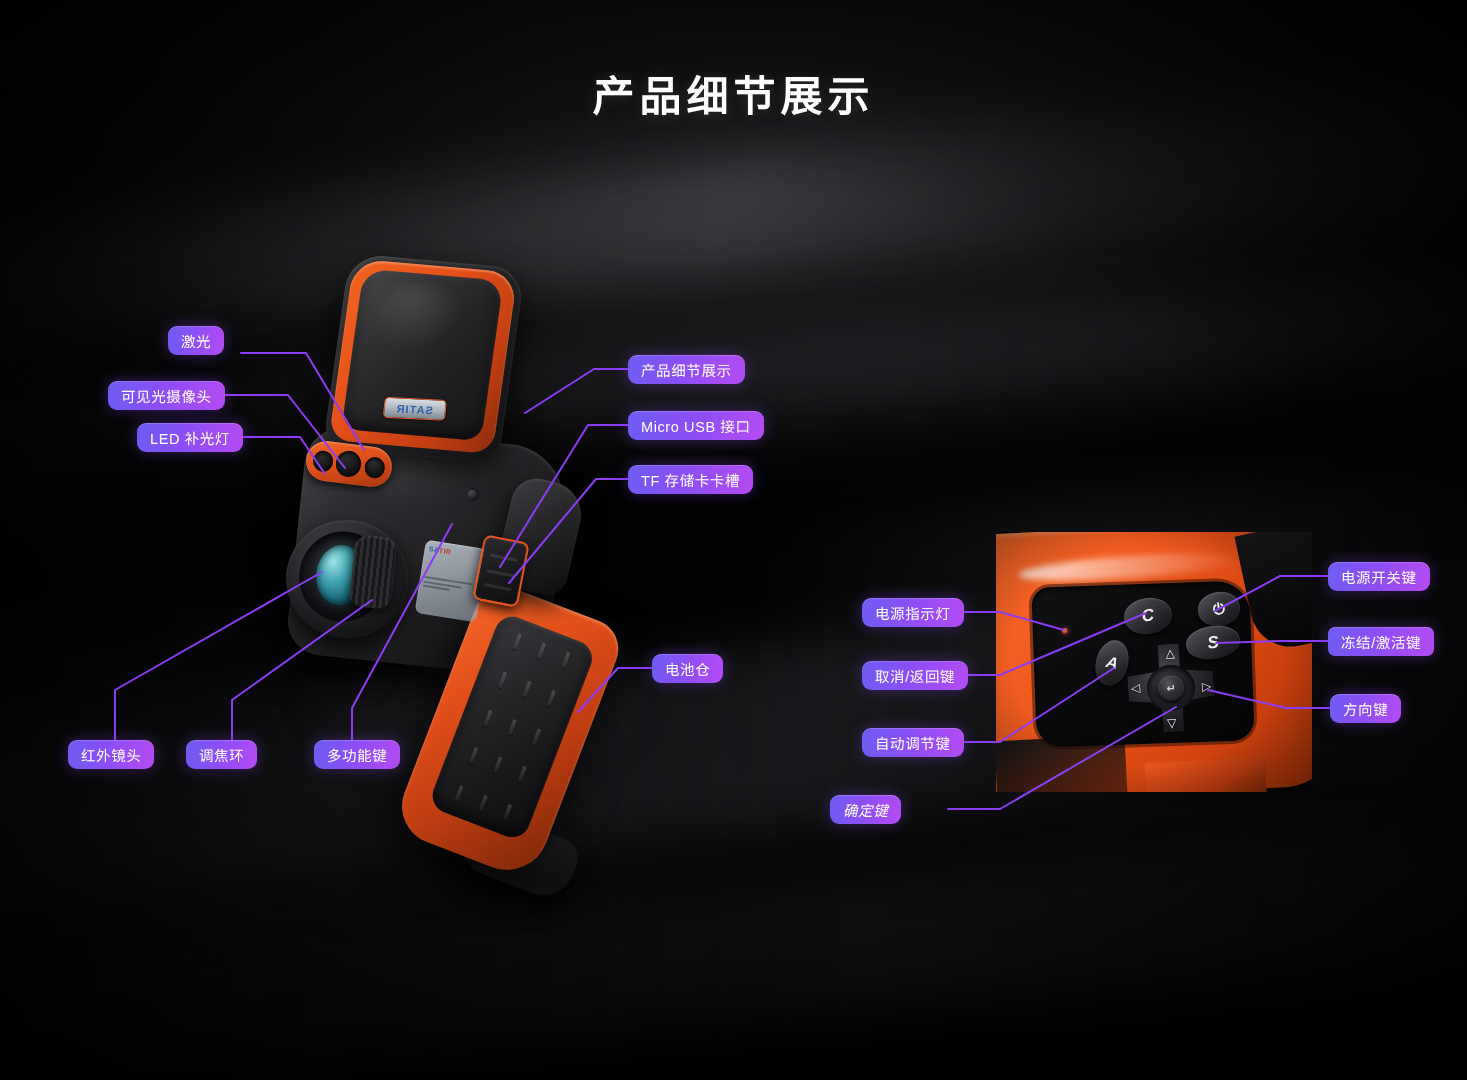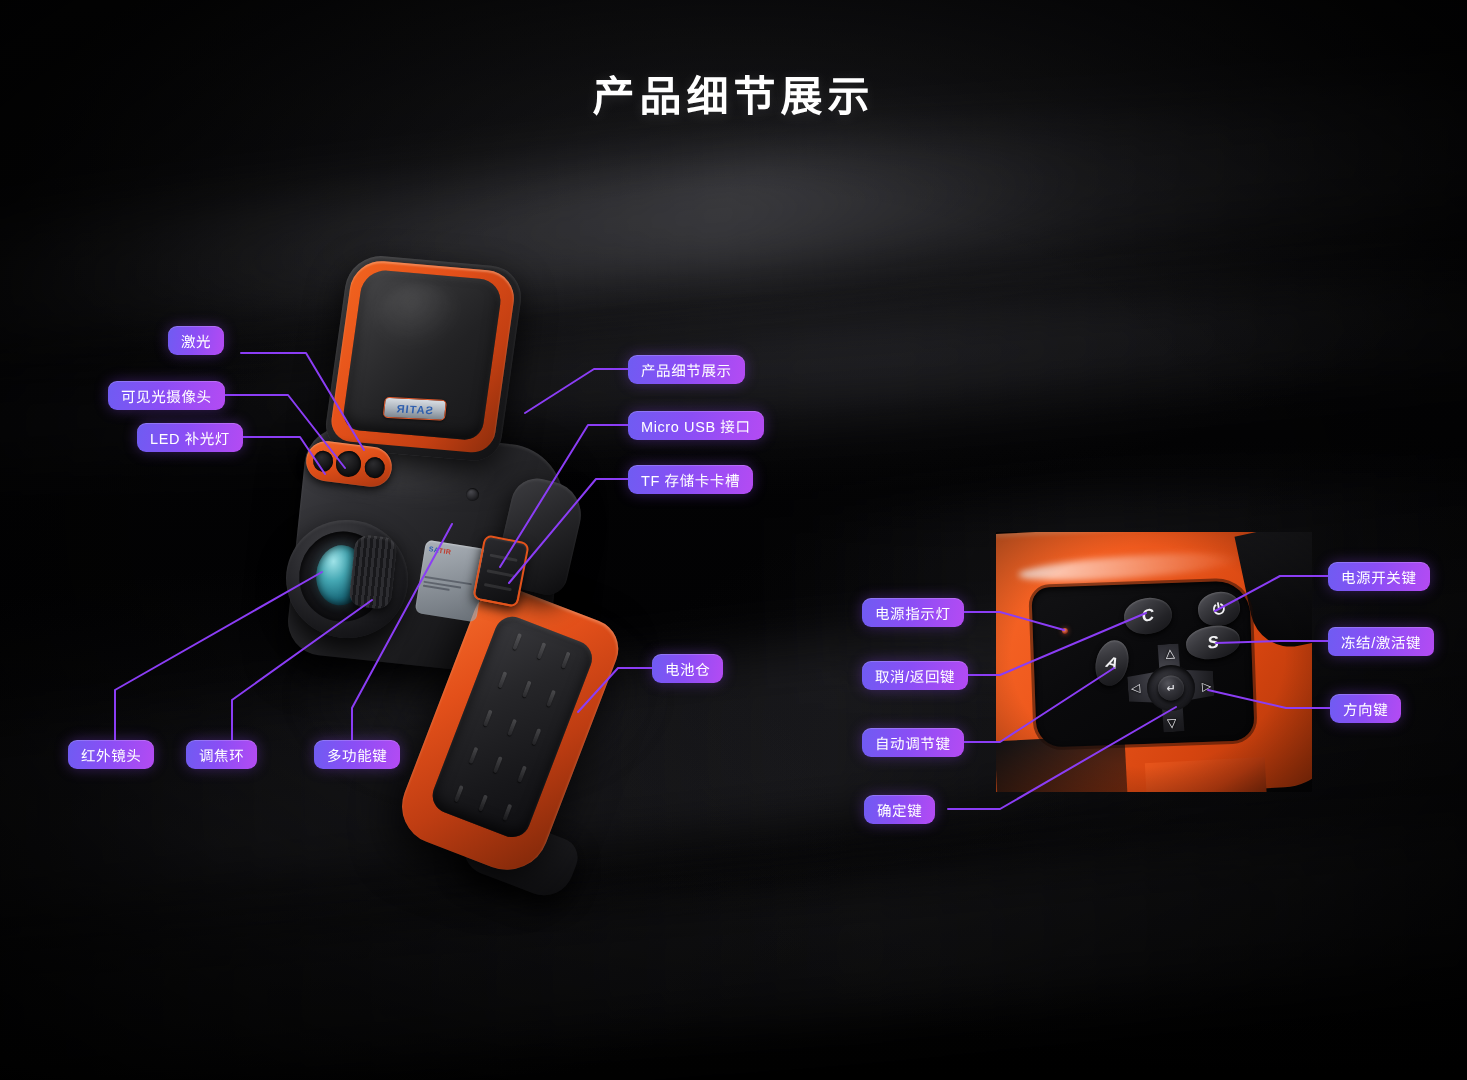--- a/index.html
+++ b/index.html
@@ -576,19 +576,19 @@
       <div class="pill" style="left: 68px; top: 740px;">红外镜头</div>
       <div class="pill" style="left: 186px; top: 740px;">调焦环</div>
       <div class="pill" style="left: 314px; top: 740px;">多功能键</div>
       <div class="pill" style="left: 628px; top: 355px;">产品细节展示</div>
       <div class="pill" style="left: 628px; top: 411px;">Micro USB 接口</div>
       <div class="pill" style="left: 628px; top: 465px;">TF 存储卡卡槽</div>
       <div class="pill" style="left: 652px; top: 654px;">电池仓</div>
       <div class="pill" style="left: 862px; top: 598px;">电源指示灯</div>
       <div class="pill" style="left: 862px; top: 661px;">取消/返回键</div>
       <div class="pill" style="left: 862px; top: 728px;">自动调节键</div>
-      <div class="pill" style="left: 864px; top: 795px;">确定键</div>
+      <div class="pill" style="left: 830px; top: 795px; font-style: italic;">确定键</div>
       <div class="pill" style="left: 1328px; top: 562px;">电源开关键</div>
       <div class="pill" style="left: 1328px; top: 627px; border-radius: 7px;">冻结/激活键</div>
       <div class="pill" style="left: 1330px; top: 694px;">方向键</div>
     </div>
 
 </div>
 
 </body></html>

